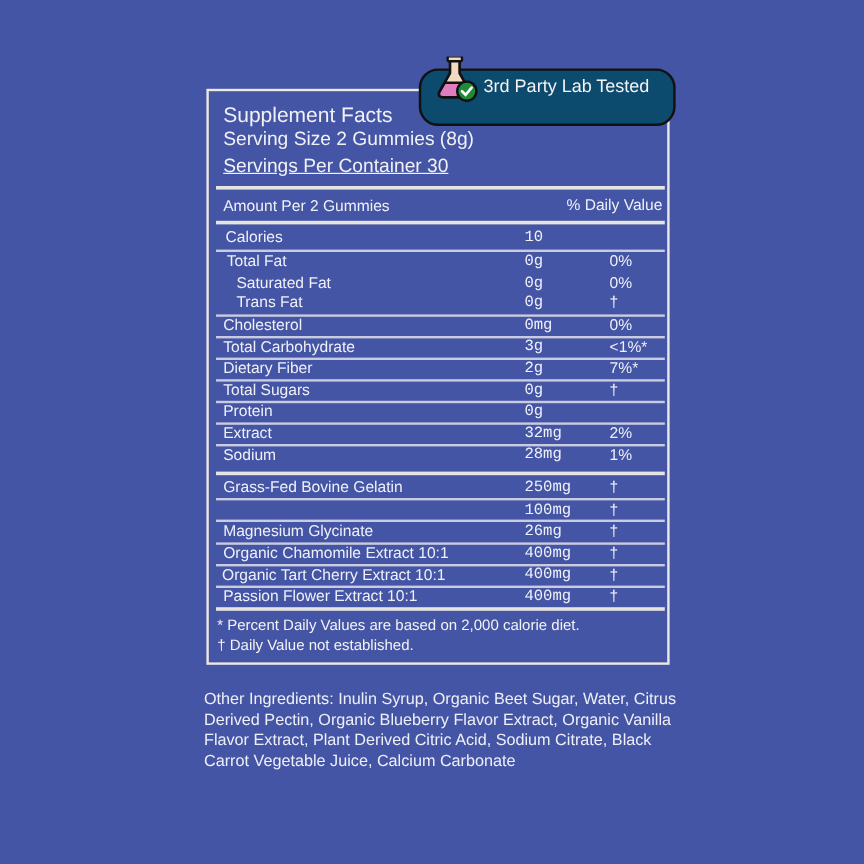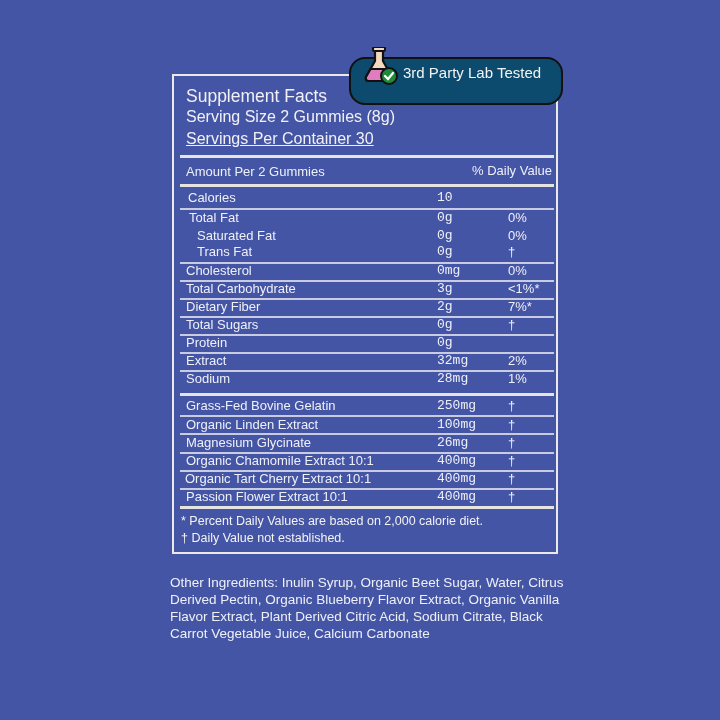--- a/index.html
+++ b/index.html
@@ -123,21 +123,20 @@
 </div>
 <div class="hline thick" style="top:393px"></div>
 
 <div class="row" style="top:398px">
   <span class="n">Grass-Fed Bovine Gelatin</span>
     <span class="a">250mg</span>
     <span class="d">†</span>
 </div>
 <div class="hline thin" style="top:415px"></div>
 <div class="row" style="top:417px">
-  <span class="n">Organic Linden Extract</span>
     <span class="a">100mg</span>
     <span class="d">†</span>
 </div>
 <div class="hline thin" style="top:433px"></div>
 <div class="row" style="top:435px">
   <span class="n">Magnesium Glycinate</span>
     <span class="a">26mg</span>
     <span class="d">†</span>
 </div>
 <div class="hline thin" style="top:452px"></div>

